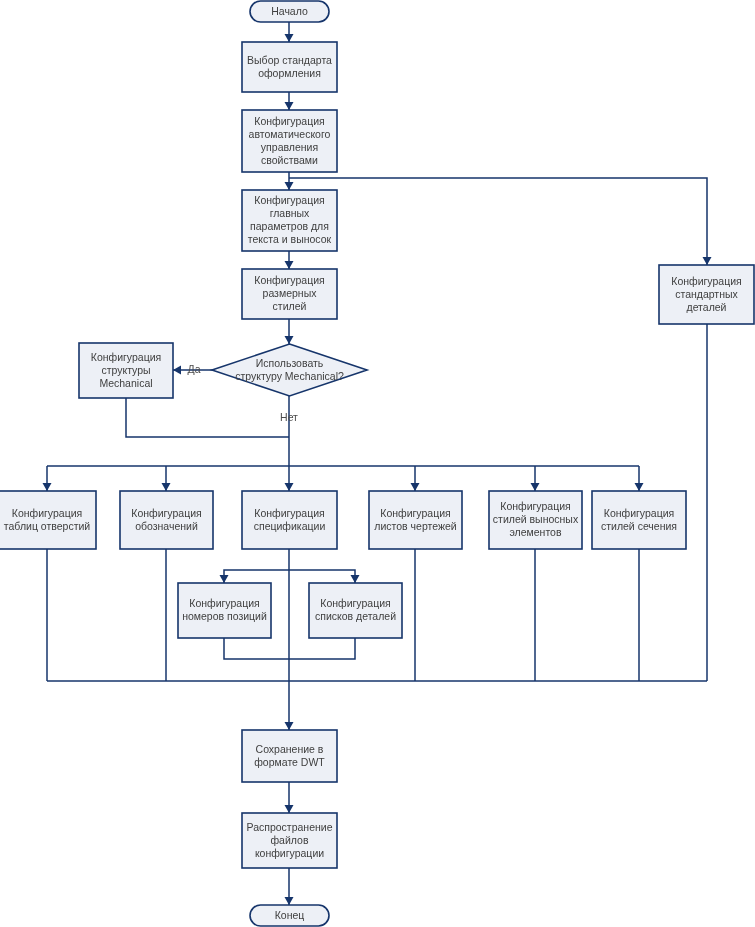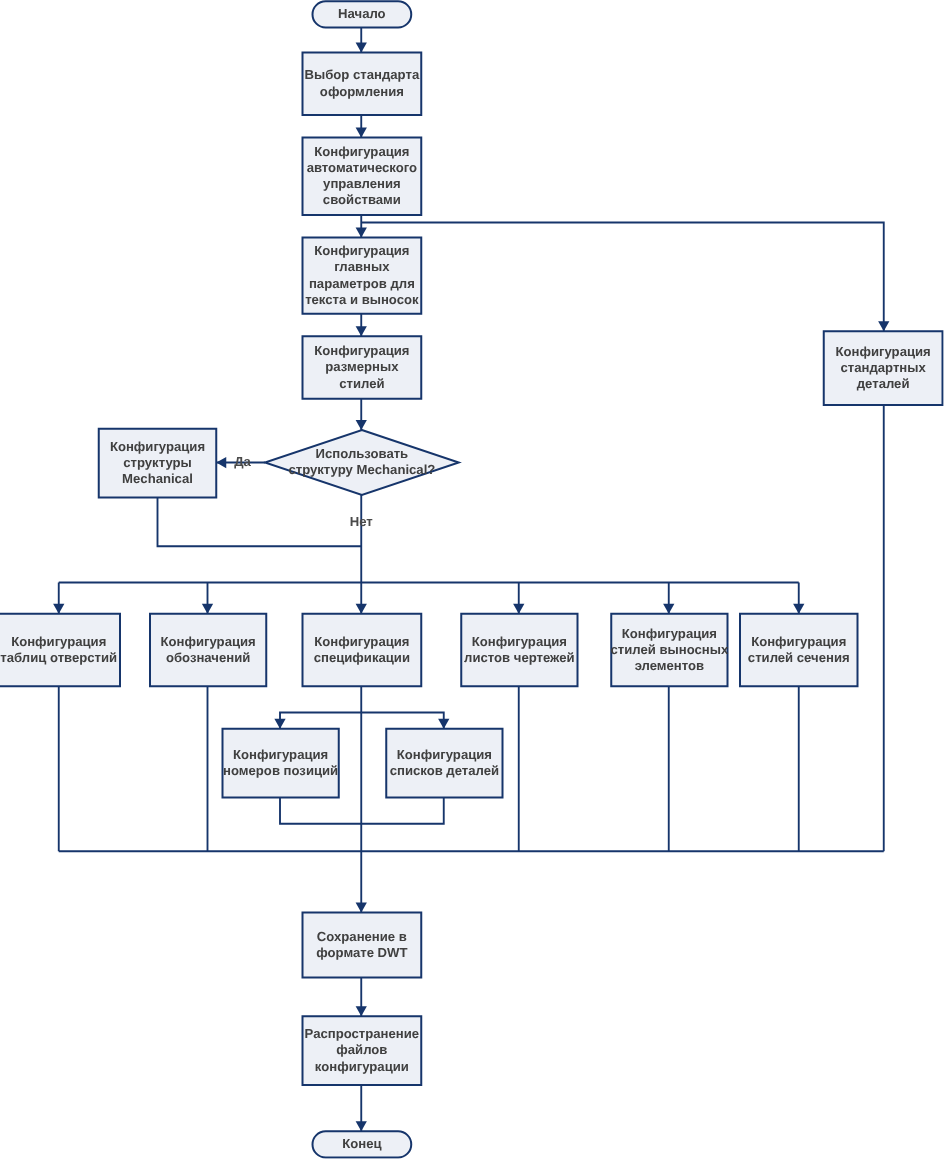--- a/index.html
+++ b/index.html
@@ -11,21 +11,20 @@
   body {
     width: 755px;
     height: 927px;
     overflow: hidden;
     font-family: "Liberation Sans", sans-serif;
   }
   #chart-root {
     position: relative;
     width: 674px;
     height: 927px;
-    font-weight: bold;
   }
   svg.flow {
     position: absolute;
     top: 0;
     left: 0;
     width: 755px;
     height: 927px;
     display: block;
   }
   .node-shape {

